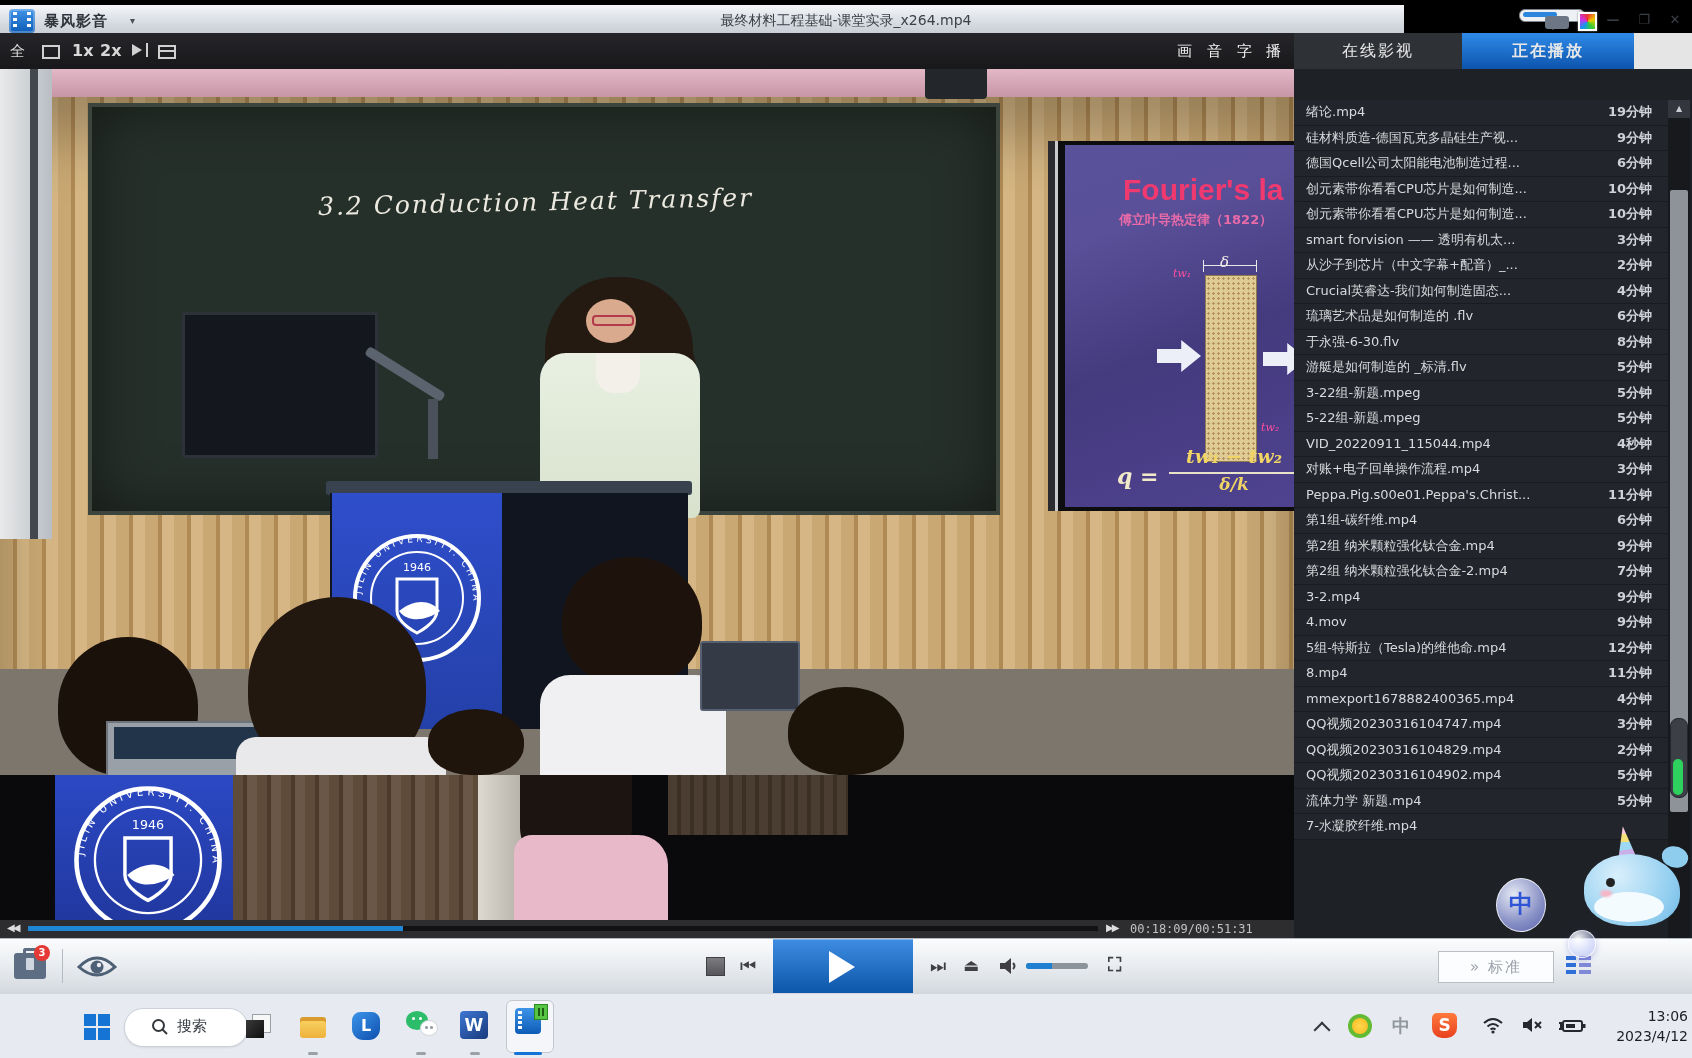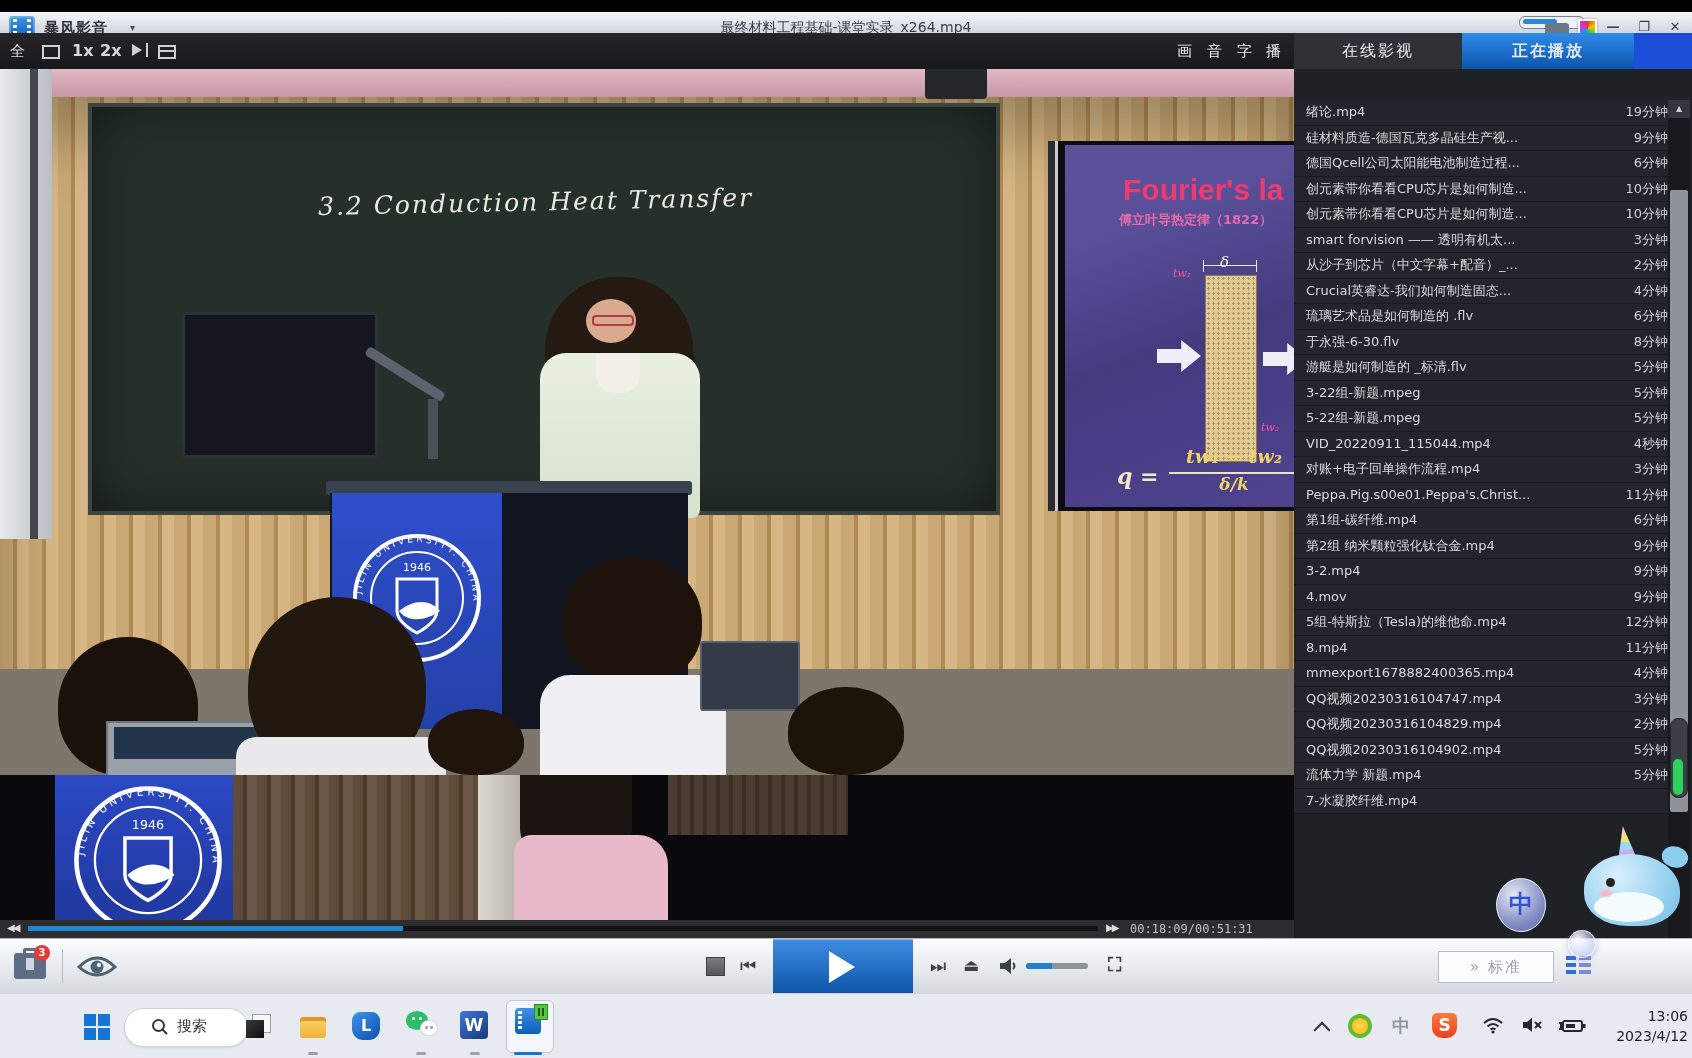--- a/index.html
+++ b/index.html
@@ -1,21 +1,21 @@
 <!DOCTYPE html>
 <html><head>
 <meta charset="utf-8">
 <style>
   html,body{margin:0;padding:0;background:#000;}
   #screen{position:relative;width:1692px;height:1058px;overflow:hidden;
     font-family:"DejaVu Sans",sans-serif;background:#000;-webkit-font-smoothing:antialiased;}
   .abs{position:absolute;}
 
   
-  #titlebar{left:0;top:12px;width:1692px;height:33px;
+  #titlebar{left:0;top:5px;width:1404px;height:33px;
     background:linear-gradient(#f4f6f9,#d6dbe2 55%,#c3c9d2);border-bottom:1px solid #8d939c;}
   #bf-logo{left:9px;top:4px;width:26px;height:24px;border-radius:4px;
     background:linear-gradient(#3f94e8,#0d5cb6);
     box-shadow:inset 0 0 0 2px rgba(255,255,255,.25);}
   #bf-logo:before{content:"";position:absolute;left:4px;top:3px;bottom:3px;width:4px;
     background:repeating-linear-gradient(#fff 0 3px,transparent 3px 6px);}
   #bf-logo:after{content:"";position:absolute;right:4px;top:3px;bottom:3px;width:4px;
     background:repeating-linear-gradient(#fff 0 3px,transparent 3px 6px);}
   #app-name{left:44px;top:7px;font-size:15px;font-weight:bold;color:#2f333a;letter-spacing:1px;}
   #app-caret{left:130px;top:10px;font-size:10px;color:#4a4f57;}
@@ -36,21 +36,21 @@
   #vt-boss{left:42px;top:12px;width:14px;height:10px;border:2px solid #d0d0d0;}
   #vt-1x{left:72px;font-weight:bold;} #vt-2x{left:100px;font-weight:bold;}
   #vt-pin{left:132px;top:11px;width:0;height:0;border:6px solid transparent;border-left:10px solid #d0d0d0;}
   #vt-pinbar{left:146px;top:10px;width:2px;height:14px;background:#d0d0d0;}
   #vt-split{left:158px;top:12px;width:14px;height:10px;border:2px solid #d0d0d0;}
   #vt-split:after{content:"";position:absolute;left:0;right:0;top:3px;height:2px;background:#d0d0d0;}
   .vt-cjk{top:9px;color:#f0f0f0;font-size:15px;}
   #vt-pic{left:1177px;} #vt-aud{left:1207px;} #vt-sub{left:1237px;} #vt-play{left:1266px;}
 
   
-  #tabs{left:1294px;top:33px;width:398px;height:36px;background:#1d4ed8;}
+  #tabs{left:1294px;top:33px;width:398px;height:36px;background:#e5e5e5;}
   .tab{top:0;height:36px;line-height:36px;text-align:center;font-size:16px;color:#e8e8e8;letter-spacing:2px;}
   #tab-online{left:0;width:168px;background:#2e3136;}
   #tab-playing{left:168px;width:172px;background:linear-gradient(#2f8be8,#0c54ad);font-weight:bold;}
 
   
   #video{left:0;top:69px;width:1294px;height:851px;background:#0c0c0e;overflow:hidden;}
   #ceiling{left:0;top:0;width:1294px;height:28px;background:linear-gradient(#e3b8c6,#c795a6);border-bottom:2px solid #8c6a78;}
   #wood{left:0;top:28px;width:1294px;height:678px;
     background:repeating-linear-gradient(90deg,#c9a873 0 13px,#b08a54 13px 17px,#d5b684 17px 29px);
     box-shadow:inset 0 40px 60px rgba(0,0,0,.25);}
@@ -166,21 +166,21 @@
   
   #playlist{left:1294px;top:69px;width:398px;height:869px;background:#1e2126;}
   #pl-head{left:0;top:0;width:398px;height:31px;background:#2a2d33;border-bottom:1px solid #121419;}
   #pl-filter{left:12px;top:6px;font-size:14px;color:#d6d9de;}
   #pl-filter-caret{left:52px;top:10px;font-size:9px;color:#9aa0a6;}
   .pl-tool{top:4px;color:#e8e8ea;font-size:18px;font-weight:bold;width:24px;text-align:center;} 
   #rows{left:0;top:31px;width:374px;}
   .prow{position:relative;height:24.5px;background:#22252b;border-bottom:1px solid #191b20;
     font-size:13px;color:#d8dadd;line-height:24px;white-space:nowrap;}
   .pname{position:absolute;left:12px;max-width:290px;overflow:hidden;}
-  .pdur{position:absolute;right:0;color:#cfd2d6;}
+  .pdur{position:absolute;right:16px;color:#cfd2d6;font-weight:bold;}
   
   #pl-scroll{left:1668px;top:100px;width:22px;height:838px;background:#17191d;}
   #pl-up{left:0;top:0;width:22px;height:18px;background:#33373d;color:#c8cbd0;font-size:8px;text-align:center;line-height:18px;}
   #pl-thumb{left:2px;top:90px;width:18px;height:622px;background:#8e9399;border-radius:2px;}
   #mini-cap{left:3px;top:618px;width:16px;height:78px;background:#3c4046;border:1px solid #24272c;border-radius:8px;}
   #mini-green{left:2px;bottom:2px;width:10px;height:36px;background:#2ed05e;border-radius:5px;}
   .plh-ic{top:7px;}
   #pl-plus{left:260px;} #pl-minus{left:292px;}
   #pl-trash{left:324px;top:7px;} #pl-loop{left:356px;top:5px;font-size:15px;color:#e8e8ea;font-weight:bold;}
 
@@ -496,20 +496,24 @@
         </div>
         <div class="prow">
           <span class="pname">第1组-碳纤维.mp4</span>
           <span class="pdur">6分钟</span>
         </div>
         <div class="prow">
           <span class="pname">第2组 纳米颗粒强化钛合金.mp4</span>
           <span class="pdur">9分钟</span>
         </div>
         <div class="prow">
+          <span class="pname">第2组 纳米颗粒强化钛合金-2.mp4</span>
+          <span class="pdur">7分钟</span>
+        </div>
+        <div class="prow">
           <span class="pname">3-2.mp4</span>
           <span class="pdur">9分钟</span>
         </div>
         <div class="prow">
           <span class="pname">4.mov</span>
           <span class="pdur">9分钟</span>
         </div>
         <div class="prow">
           <span class="pname">5组-特斯拉（Tesla)的维他命.mp4</span>
           <span class="pdur">12分钟</span>

